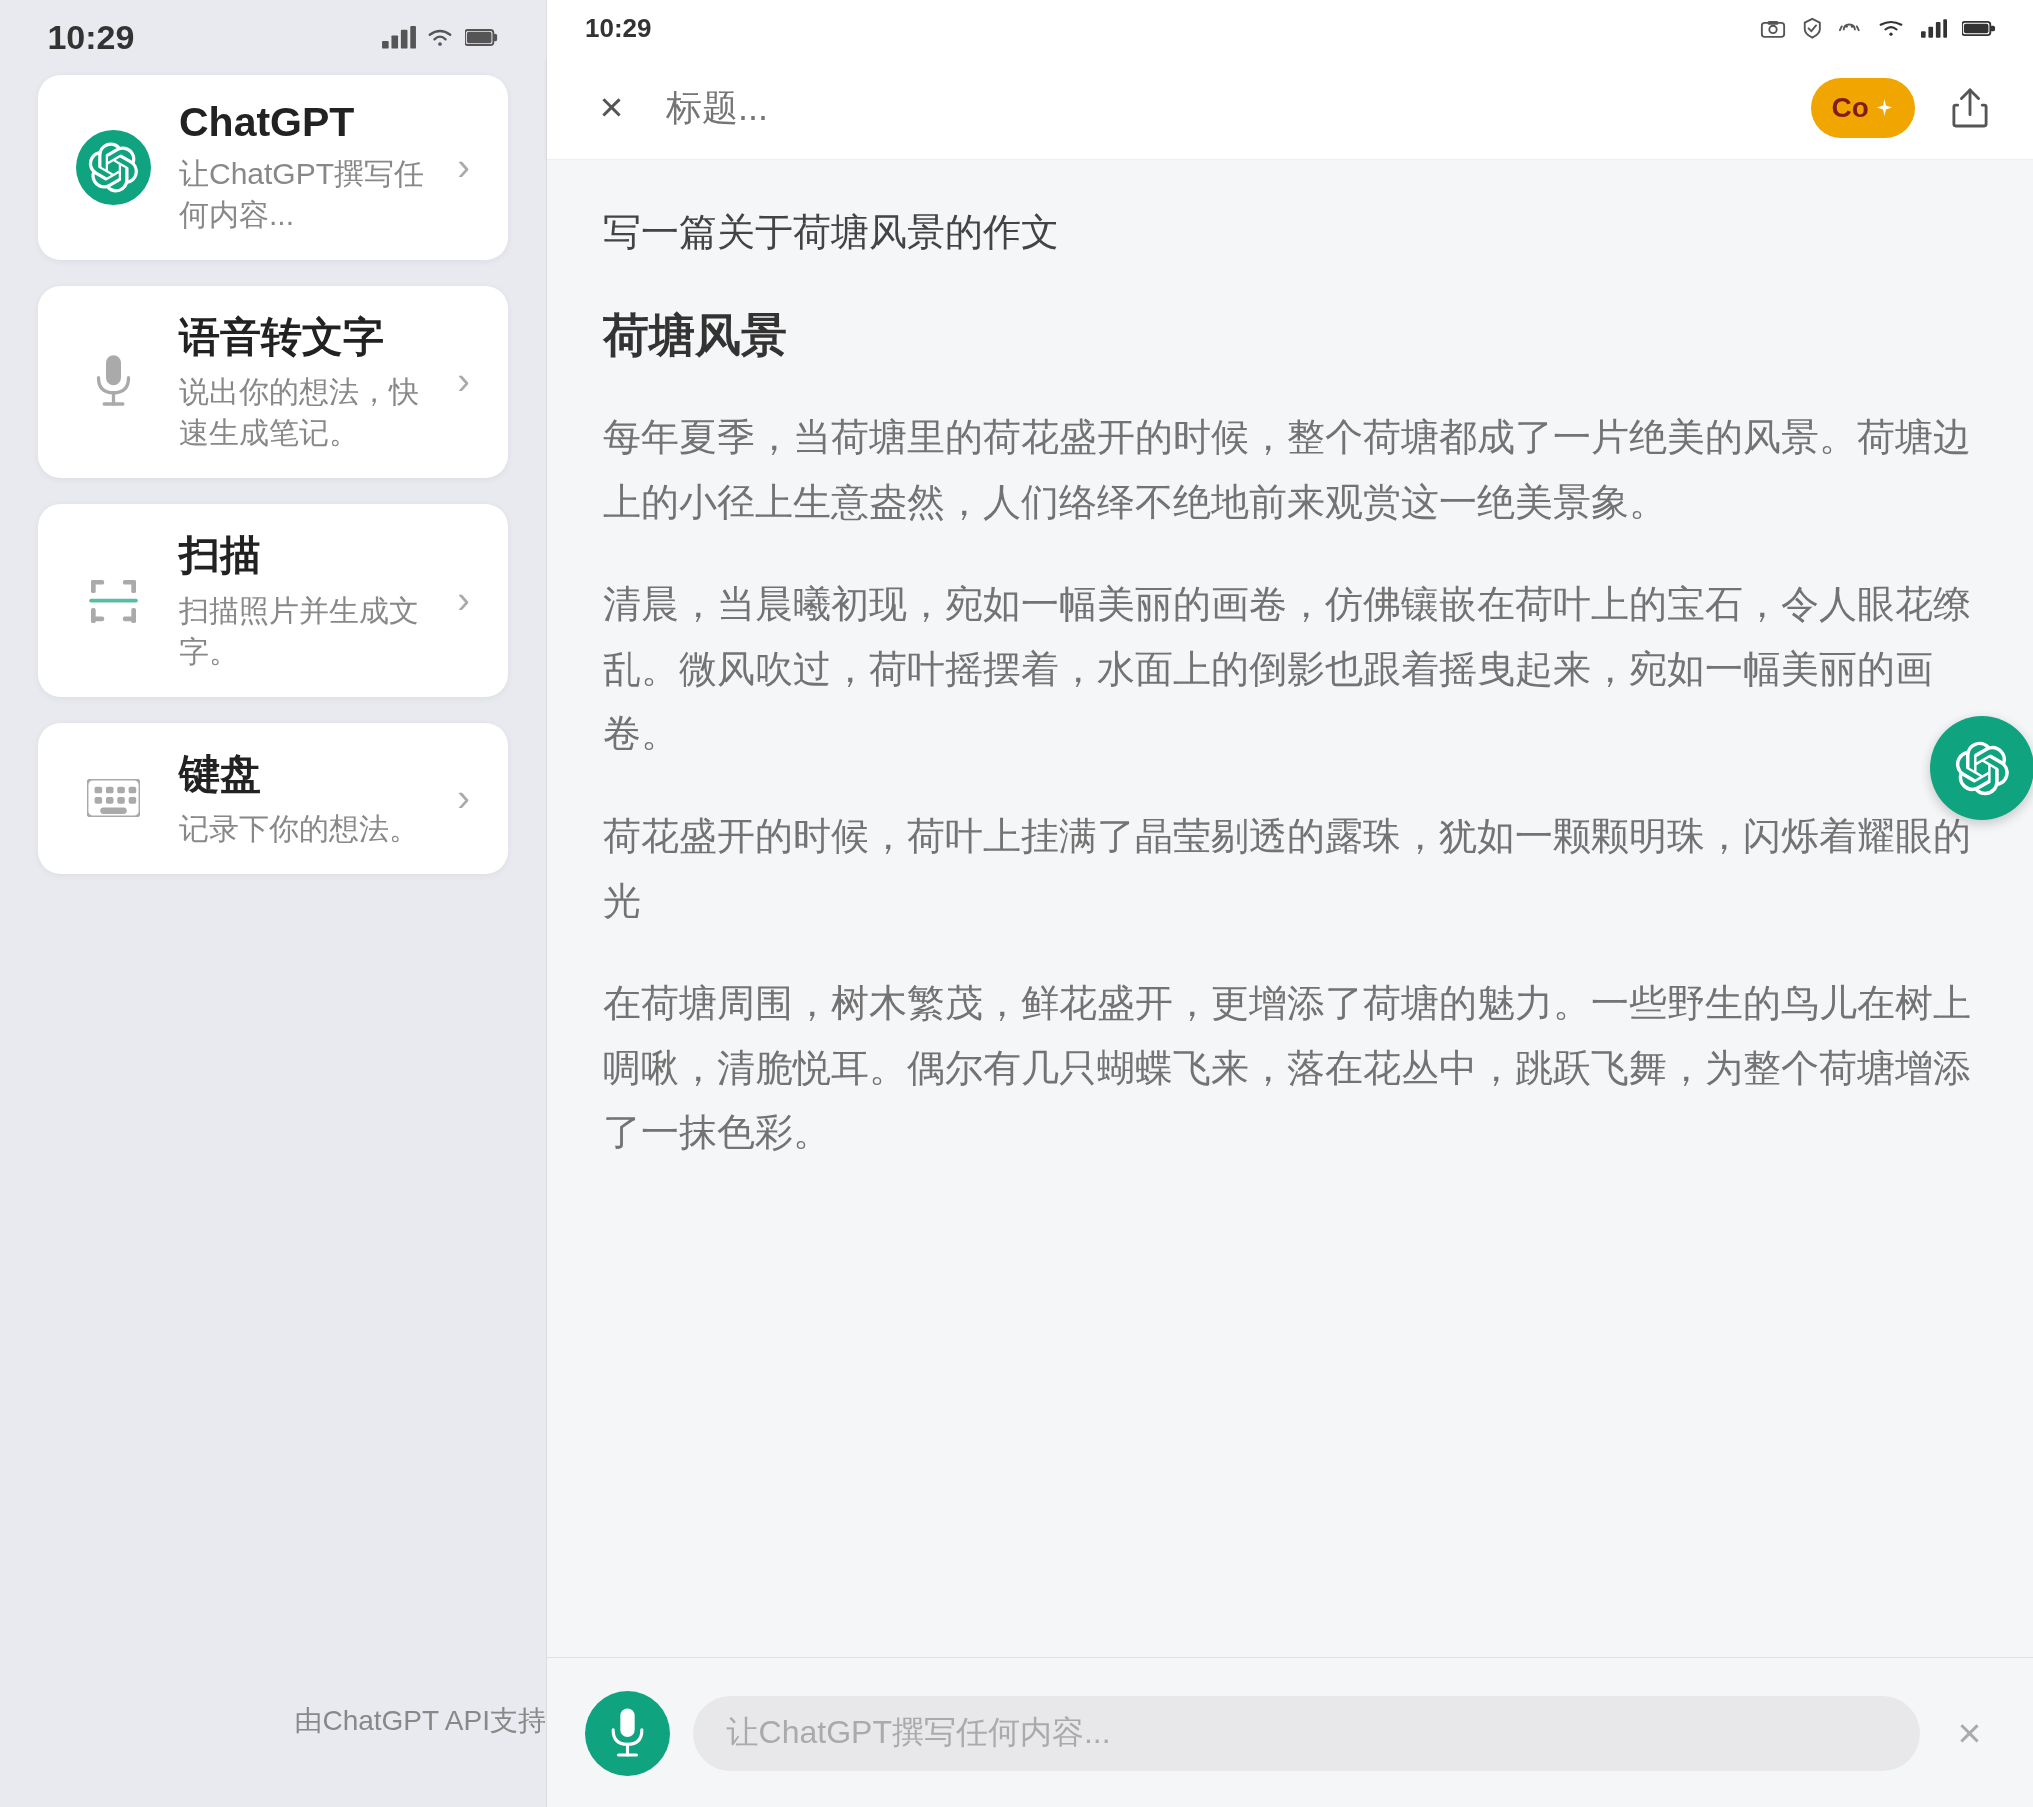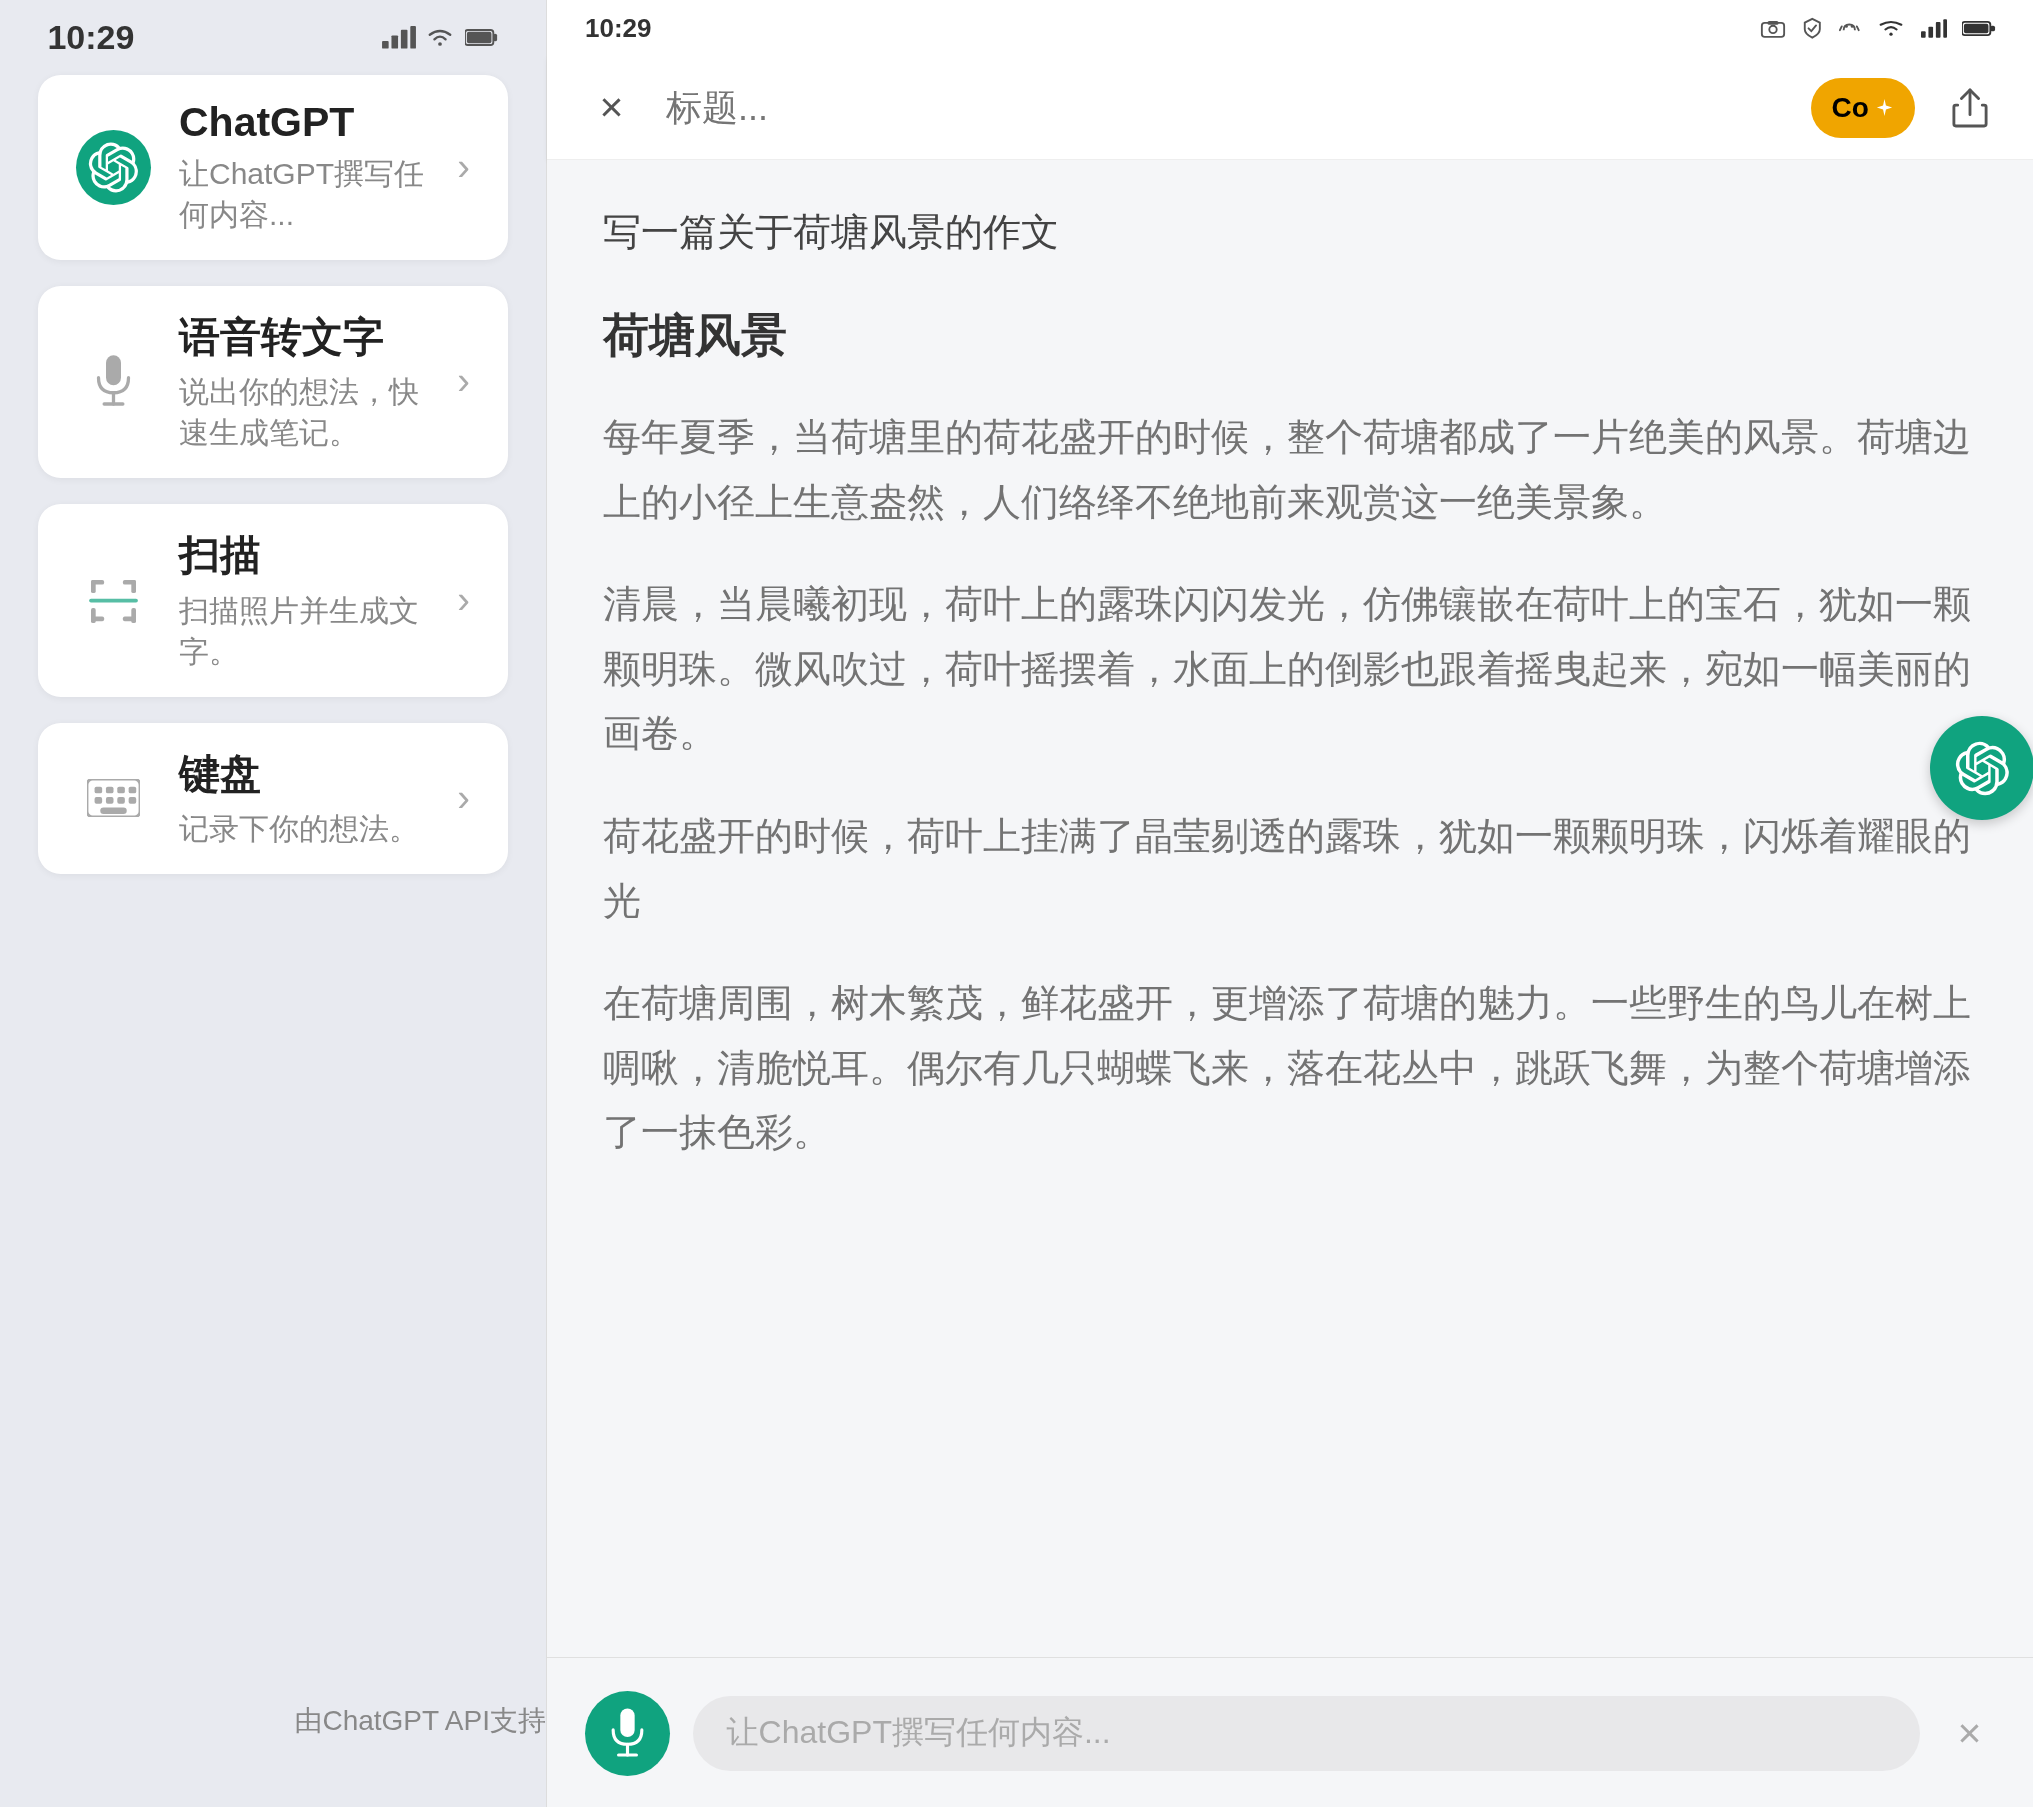--- a/index.html
+++ b/index.html
@@ -478,39 +478,39 @@
         <rect x="2" y="5" width="26" height="10" rx="2" fill="#333"></rect>
       </svg>
     </div>
   </div>
 
   <div class="right-toolbar">
     <div class="close-btn">×</div>
     <input class="title-input" type="text" placeholder="标题..." style="">
 
     <div class="copilot-btn">
-      <span style="color:#000000;font-size:28px;font-weight:900;">Co</span>
+      <span style="color:#7f1d1d;font-size:28px;font-weight:900;">Co</span>
       <svg width="21" height="21" viewBox="0 0 22 22">
         <path d="M11 2 L12.5 9 L19 11 L12.5 13 L11 20 L9.5 13 L3 11 L9.5 9 Z" fill="white"></path>
       </svg>
     </div>
     <div class="share-btn">
       <svg width="36" height="40" viewBox="0 0 38 42" fill="none">
         <path d="M19 2 L19 28" stroke="#555" stroke-width="3" stroke-linecap="round"></path>
         <path d="M10 11 L19 2 L28 11" stroke="#555" stroke-width="3" stroke-linecap="round" stroke-linejoin="round" fill="none"></path>
         <path d="M6 18 L4 18 Q2 18 2 20 L2 38 Q2 40 4 40 L34 40 Q36 40 36 38 L36 20 Q36 18 34 18 L32 18" stroke="#555" stroke-width="3" stroke-linecap="round" fill="none"></path>
       </svg>
     </div>
   </div>
 
   <div class="right-content">
     <div class="content-prompt">写一篇关于荷塘风景的作文</div>
     <div class="content-subtitle">荷塘风景</div>
     <div class="content-paragraph">每年夏季，当荷塘里的荷花盛开的时候，整个荷塘都成了一片绝美的风景。荷塘边上的小径上生意盎然，人们络绎不绝地前来观赏这一绝美景象。</div>
-    <div class="content-paragraph">清晨，当晨曦初现，荷叶上的露珠闪闪发光，仿佛镶嵌在荷叶上的宝石，犹如一颗颗明珠。微风吹过，荷叶摇摆着，水面上的倒影也跟着摇曳起来，宛如一幅美丽的画卷。</div>
+    <div class="content-paragraph">清晨，当晨曦初现，宛如一幅美丽的画卷，仿佛镶嵌在荷叶上的宝石，令人眼花缭乱。微风吹过，荷叶摇摆着，水面上的倒影也跟着摇曳起来，宛如一幅美丽的画卷。</div>
     <div class="content-paragraph">荷花盛开的时候，荷叶上挂满了晶莹剔透的露珠，犹如一颗颗明珠，闪烁着耀眼的光</div>
     <div class="content-paragraph">在荷塘周围，树木繁茂，鲜花盛开，更增添了荷塘的魅力。一些野生的鸟儿在树上啁啾，清脆悦耳。偶尔有几只蝴蝶飞来，落在花丛中，跳跃飞舞，为整个荷塘增添了一抹色彩。</div>
   </div>
 
   <div class="floating-chatgpt">
     <svg width="55" height="55" viewBox="0 0 41 41" fill="none">
       <path d="M37.532 16.87a9.963 9.963 0 00-.856-8.184 10.078 10.078 0 00-10.855-4.835 9.964 9.964 0 00-7.505-3.360 10.079 10.079 0 00-9.612 6.977 9.967 9.967 0 00-6.664 4.834 10.08 10.08 0 001.24 11.817 9.965 9.965 0 00.856 8.185 10.079 10.079 0 0010.855 4.835 9.965 9.965 0 007.504 3.36 10.079 10.079 0 009.617-6.981 9.967 9.967 0 006.663-4.834 10.079 10.079 0 00-1.243-11.814zM22.498 37.886a7.474 7.474 0 01-4.799-1.735c.061-.033.168-.091.237-.134l7.964-4.6a1.294 1.294 0 00.655-1.134V19.054l3.366 1.944a.12.12 0 01.066.092v9.299a7.505 7.505 0 01-7.49 7.496zM6.392 31.006a7.471 7.471 0 01-.894-5.023c.06.036.162.099.237.141l7.964 4.6a1.297 1.297 0 001.308 0l9.724-5.614v3.888a.12.12 0 01-.048.103l-8.051 4.648a7.504 7.504 0 01-10.24-2.742zM4.297 13.62A7.469 7.469 0 018.2 10.333c0 .068-.004.19-.004.274v9.201a1.294 1.294 0 00.654 1.132l9.723 5.614-3.366 1.944a.12.12 0 01-.114.012L7.044 23.86a7.504 7.504 0 01-2.747-10.24zm27.658 6.437l-9.724-5.615 3.367-1.943a.121.121 0 01.114-.012l8.048 4.648a7.498 7.498 0 01-1.158 13.528v-9.476a1.293 1.293 0 00-.647-1.13zm3.35-5.043c-.059-.037-.162-.099-.236-.141l-7.965-4.6a1.298 1.298 0 00-1.308 0l-9.723 5.614v-3.888a.12.12 0 01.048-.103l8.05-4.645a7.497 7.497 0 0111.135 7.763zm-21.063 6.929l-3.367-1.944a.12.12 0 01-.065-.092v-9.299a7.497 7.497 0 0112.293-5.756 6.94 6.94 0 00-.236.134l-7.965 4.6a1.294 1.294 0 00-.654 1.132l-.006 11.225zm1.829-3.943l4.33-2.501 4.332 2.497v4.996l-4.331 2.5-4.331-2.5V18z" fill="white"></path>
     </svg>
   </div>
 

